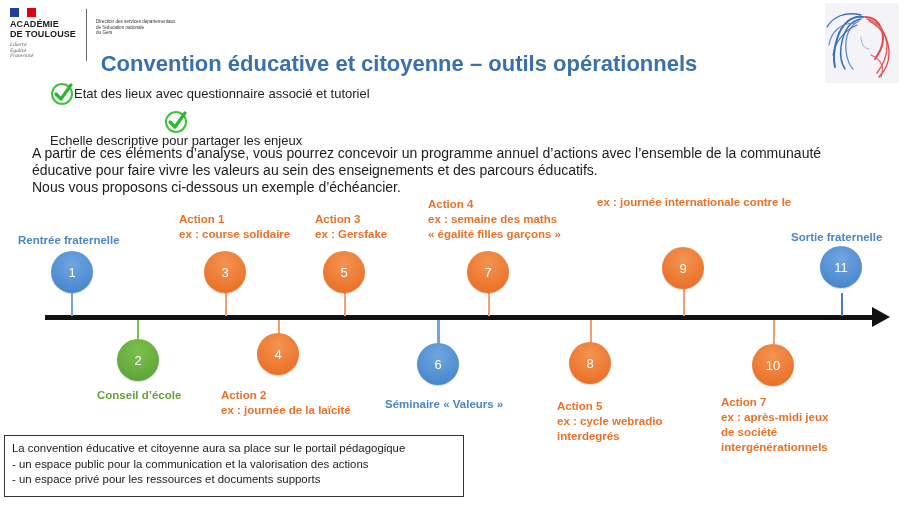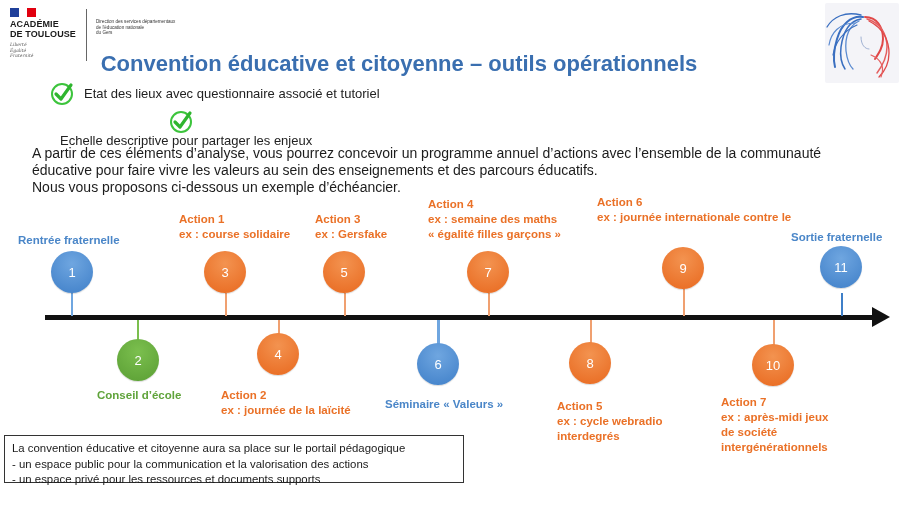--- a/index.html
+++ b/index.html
@@ -14,42 +14,42 @@
   .vsep { position:absolute; left:86px; top:9px; width:1px; height:52px; background:#666; }
   .dsden { position:absolute; left:96px; top:19px; font-size:4.6px; line-height:5.6px; color:#333; }
 
   .mariannelogo { position:absolute; left:825px; top:3px; width:74px; height:80px; background:#f4f4f8; border-radius:2px; }
 
   .title { position:absolute; left:0; top:51px; width:768px; text-align:center; padding-left:30px; box-sizing:border-box;
            font-weight:bold; font-size:22px; color:#3a6fb0; }
 
   .check-row { position:absolute; left:50px; display:flex; align-items:center; }
   .check-row .chk { width:24px; height:24px; }
-  .check-row .txt { margin-left:10px; font-size:13px; color:#222; }
+  .check-row .txt { font-size:13px; color:#222; }
 
   .para { position:absolute; left:32px; top:145px; width:850px; font-size:14px; line-height:17px; color:#1c1c1c; }
 
   
   .axis { position:absolute; left:45px; top:315px; width:838px; height:5px; background:#111; }
   .arrowhead { position:absolute; left:872px; top:307px; width:0; height:0;
                border-left:18px solid #111; border-top:10px solid transparent; border-bottom:10px solid transparent; }
 
   .stem { position:absolute; width:2px; }
   .node { position:absolute; width:42px; height:42px; border-radius:50%; color:#fff; font-size:13px;
           display:flex; align-items:center; justify-content:center; box-shadow:0 1px 1px rgba(0,0,0,0.15); }
   .node.blue { background:radial-gradient(circle at 50% 30%, #6fa6e0, #3f7fc8); }
   .node.orange { background:radial-gradient(circle at 50% 30%, #f39350, #e8681e); }
   .node.green { background:radial-gradient(circle at 50% 30%, #7bbf4e, #5a9e34); }
 
   .lbl { position:absolute; font-weight:bold; font-size:11.5px; line-height:15px; white-space:nowrap; }
   .lbl.blue { color:#4a86c8; }
   .lbl.orange { color:#ea7127; }
   .lbl.green { color:#5fa33a; }
 
-  .infobox { position:absolute; left:4px; top:435px; width:460px; height:48px; box-sizing:border-box;
+  .infobox { position:absolute; left:4px; top:435px; width:460px; height:62px; box-sizing:border-box;
              border:1.3px solid #333; padding:5px 0 0 7px; font-size:11.4px; line-height:15.5px; color:#1a1a1a; }
 </style>
 </head>
 <body>
 
 <div class="flag">
   <span style="background:#1f3f9a"></span>
     <span style="background:#ffffff"></span>
     <span style="background:#e1000f"></span>
 </div>
@@ -168,21 +168,20 @@
 <div class="node orange" style="left:569px; top:342px;">8</div>
 <div class="lbl orange" style="left:557px; top:399px;">
   <div>Action 5</div>
   <div>ex : cycle webradio</div>
   <div>interdegrés</div>
 </div>
 
 <div class="stem" style="left:683px; top:288px; height:28px; background:#f0a070;"></div>
 <div class="node orange" style="left:662px; top:247px;">9</div>
 <div class="lbl orange" style="left:597px; top:195px;">
-  <div>Action 6</div>
   <div>ex : journée internationale contre le</div>
 </div>
 
 <div class="stem" style="left:773px; top:320px; height:25px; background:#f0a070;"></div>
 <div class="node orange" style="left:752px; top:344px;">10</div>
 <div class="lbl orange" style="left:721px; top:395px;">
   <div>Action 7</div>
   <div>ex : après-midi jeux</div>
   <div>de société</div>
   <div>intergénérationnels</div>

